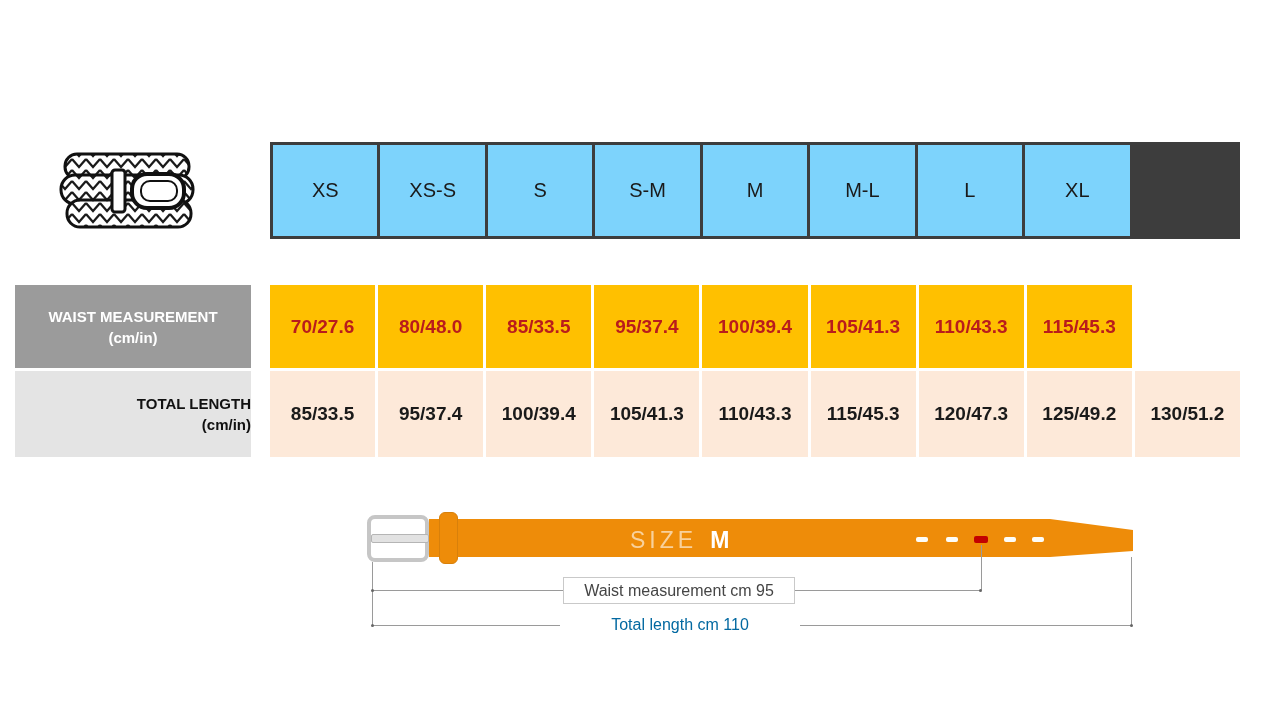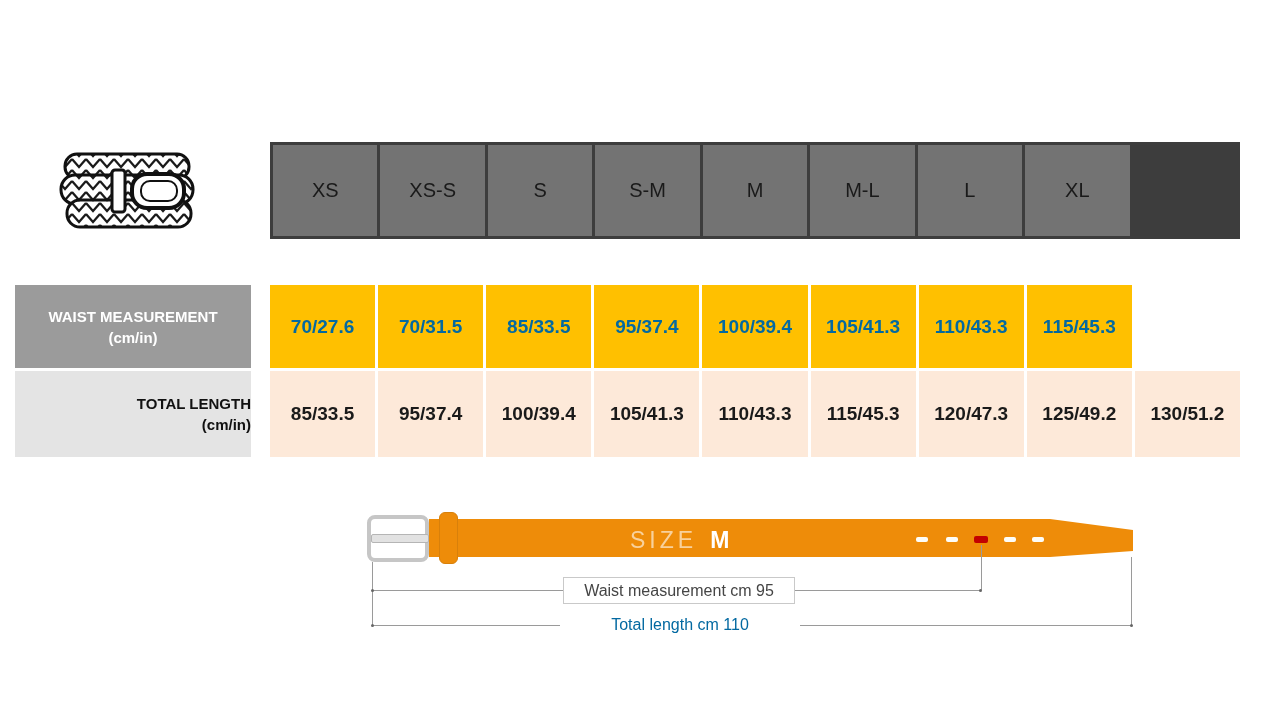--- a/index.html
+++ b/index.html
@@ -9,32 +9,32 @@
   }
   
   .belt-icon{position:absolute;left:58px;top:147px;width:146px;height:92px;}
   
   .header-row{
     position:absolute;left:270px;top:142px;width:970px;height:97px;
     box-sizing:border-box;border:3px solid #3d3d3d;background:#3d3d3d;
     display:grid;grid-template-columns:repeat(9,1fr);gap:3px;
   }
   .hcell{
-    background:#737373;display:flex;align-items:center;justify-content:center;
+    background:#7dd3fc;display:flex;align-items:center;justify-content:center;
     font-size:20px;color:#1a1a1a;
   }
   
   .row-grid{
     position:absolute;left:270px;width:970px;
     display:grid;grid-template-columns:repeat(9,1fr);gap:3px;
   }
   .waist-row{top:285px;height:83px;}
   .length-row{top:371px;height:86px;}
   .vcell{display:flex;align-items:center;justify-content:center;font-weight:bold;font-size:19px;}
-  .waist-row .vcell{background:#FFC000;color:#0369a1;}
+  .waist-row .vcell{background:#FFC000;color:#b91c1c;}
   .length-row .vcell{background:#FDE9D9;color:#1a1a1a;}
   
   .label-cell{
     position:absolute;left:15px;width:236px;box-sizing:border-box;
     display:flex;flex-direction:column;align-items:center;justify-content:center;
     font-weight:bold;font-size:15px;line-height:1.4;text-align:center;
   }
   .waist-label{top:285px;height:83px;background:#9B9B9B;color:#ffffff;}
   .length-label{top:371px;height:86px;background:#E4E4E4;color:#111111;align-items:flex-end;}
   
@@ -127,21 +127,21 @@
     <div>WAIST MEASUREMENT</div>
     <div>(cm/in)</div>
   </div>
   <div class="label-cell length-label">
     <div>TOTAL LENGTH</div>
     <div>(cm/in)</div>
   </div>
 
   <div class="row-grid waist-row">
     <div class="vcell">70/27.6</div>
-    <div class="vcell">70/31.5</div>
+    <div class="vcell">80/48.0</div>
     <div class="vcell">85/33.5</div>
     <div class="vcell">95/37.4</div>
     <div class="vcell">100/39.4</div>
     <div class="vcell">105/41.3</div>
     <div class="vcell">110/43.3</div>
     <div class="vcell">115/45.3</div>
   </div>
 
   <div class="row-grid length-row">
     <div class="vcell">85/33.5</div>

